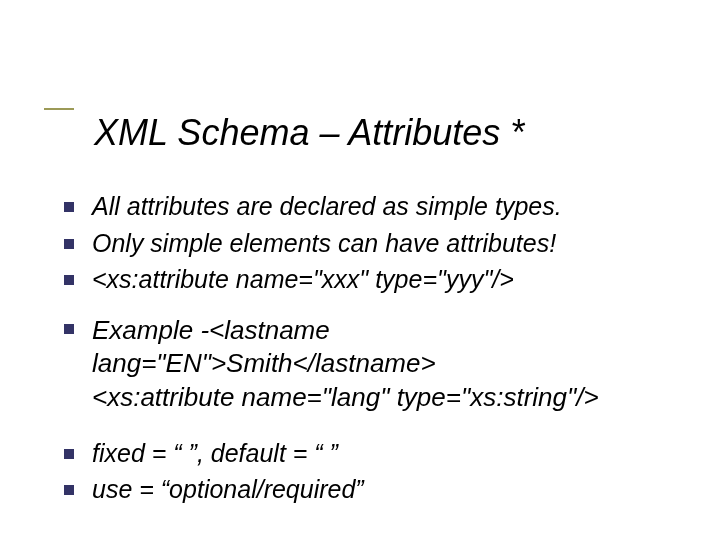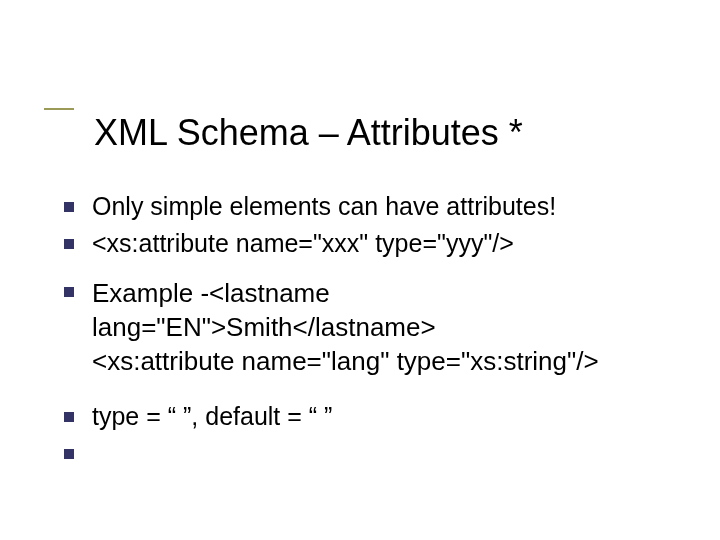--- a/index.html
+++ b/index.html
@@ -10,20 +10,21 @@
     background: #ffffff;
     font-family: Verdana, Geneva, sans-serif;
     color: #000;
     overflow: hidden;
   }
   .slide {
     position: relative;
     width: 668px;
     height: 540px;
     box-sizing: border-box;
+    font-style: italic;
   }
   .title-wrap {
     position: absolute;
     top: 108px;
     left: 44px;
     right: 20px;
   }
   .title-line {
     width: 30px;
     height: 2px;
@@ -79,20 +80,24 @@
 
 <div class="slide">
 
   <div class="title-wrap">
     <div class="title-line"></div>
     <div class="title">XML Schema – Attributes *</div>
   </div>
 
   <div class="content">
 
+    <div class="bullet-row">
+      <div class="bullet"></div>
+      <div class="bullet-text">All attributes are declared as simple types.</div>
+    </div>
 
     <div class="bullet-row">
       <div class="bullet"></div>
       <div class="bullet-text">Only simple elements can have attributes!</div>
     </div>
 
     <div class="bullet-row">
       <div class="bullet"></div>
       <div class="bullet-text">&lt;xs:attribute name="xxx" type="yyy"/&gt;</div>
     </div>
@@ -104,22 +109,23 @@
       <div>
         <div class="bullet-text">Example -&lt;lastname lang="EN"&gt;Smith&lt;/lastname&gt;</div>
         <div class="bullet-text">&lt;xs:attribute name="lang" type="xs:string"/&gt;</div>
       </div>
     </div>
 
     <div class="gap-lg"></div>
 
     <div class="bullet-row">
       <div class="bullet"></div>
-      <div class="bullet-text">type = “ ”, default = “ ”</div>
+      <div class="bullet-text">fixed = “ ”, default = “ ”</div>
     </div>
 
     <div class="bullet-row">
       <div class="bullet"></div>
+      <div class="bullet-text">use = “optional/required”</div>
     </div>
 
   </div>
 
 </div>
 
 </body></html>

